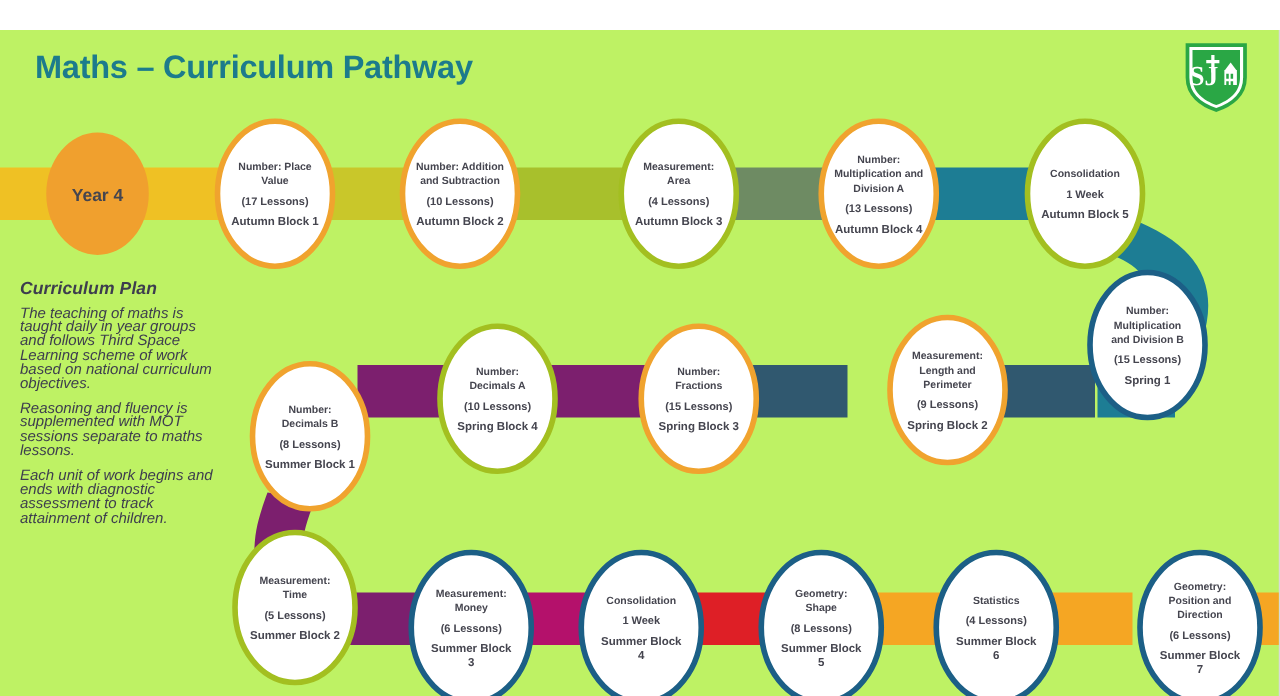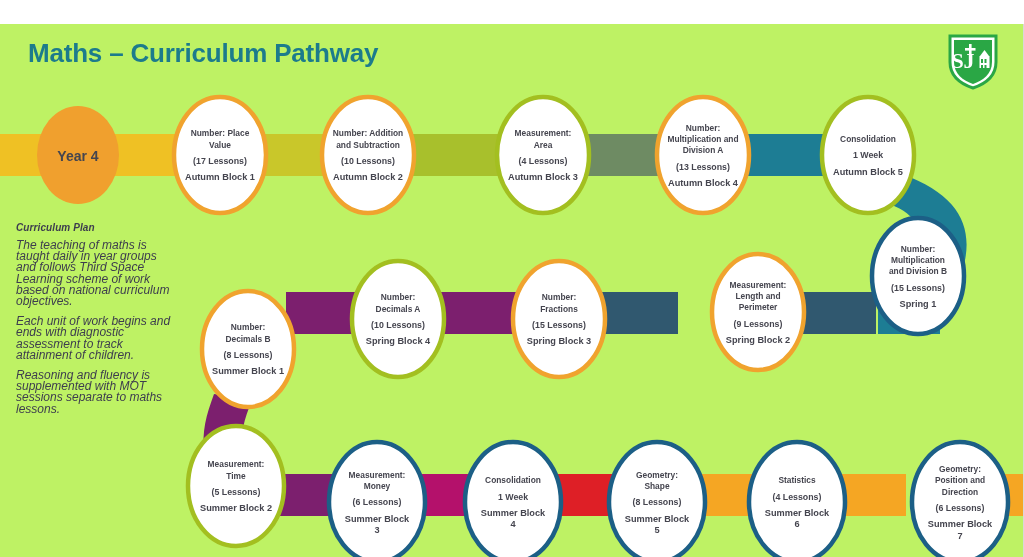--- a/index.html
+++ b/index.html
@@ -3,21 +3,21 @@
 <meta charset="utf-8">
 <style>
   html,body{margin:0;padding:0;background:#ffffff;}
   body{font-family:"Liberation Sans",sans-serif;}
   #page{position:relative;width:1024px;height:557px;background:#bef264;overflow:hidden;
         border-right:1px solid #d8d8d8;box-sizing:border-box;margin-top:24px;}
   #title{position:absolute;left:28px;top:14px;font-size:26px;font-weight:bold;
          color:#1c7b8c;letter-spacing:-0.2px;white-space:nowrap;}
   #crest{position:absolute;right:24px;top:8px;width:52px;height:58px;}
   #plan{position:absolute;left:16px;top:198px;width:160px;color:#3d3d4e;font-style:italic;}
-  #plan .ph{font-size:10px;font-weight:bold;margin:0 0 7px 0;letter-spacing:.1px;}
+  #plan .ph{font-size:14px;font-weight:bold;margin:0 0 7px 0;letter-spacing:.1px;}
   #plan p.pp{font-size:12px;line-height:11.2px;margin:0 0 9px 0;}
   svg#flow{position:absolute;left:0;top:0;width:1024px;height:557px;}
   .nodeLabel{font-family:"Liberation Sans",sans-serif;fill:#45454f;font-weight:bold;text-anchor:middle;}
 </style>
 </head>
 <body>
 
 <div id="page">
 
   <div id="title">Maths – Curriculum Pathway</div>
@@ -32,22 +32,22 @@
     <rect x="32.5" y="24" width="10" height="12" fill="#ffffff"></rect>
     <rect x="34" y="27" width="2" height="4" fill="#2aa745"></rect>
     <rect x="37.5" y="27" width="2" height="4" fill="#2aa745"></rect>
     <rect x="34" y="33" width="2" height="3" fill="#2aa745"></rect>
     <rect x="37.5" y="33" width="2" height="3" fill="#2aa745"></rect>
   </svg>
 
   <div id="plan">
     <div class="ph">Curriculum Plan</div>
     <p class="pp">The teaching of maths is taught daily in year groups and follows Third Space Learning scheme of work based on national curriculum objectives.</p>
+    <p class="pp">Reasoning and fluency is supplemented with MOT sessions separate to maths lessons.</p>
     <p class="pp">Each unit of work begins and ends with diagnostic assessment to track attainment of children.</p>
-    <p class="pp">Reasoning and fluency is supplemented with MOT sessions separate to maths lessons.</p>
   </div>
 
   <svg id="flow" viewBox="0 0 1024 557">
       <path d="M902 150 C 962 172, 975 206, 962 248 L 918 236 C 928 208, 916 184, 874 176 Z" fill="#1d7d94"></path>
       <path d="M214 370 C 206 392, 202 406, 204 430 L 242 430 C 240 410, 244 396, 252 376 Z" fill="#7c1f6e"></path>
       <rect x="0" y="110" width="48" height="42" fill="#efc124"></rect>
       <rect x="110" y="110" width="70" height="42" fill="#efc124"></rect>
       <rect x="258" y="110" width="72" height="42" fill="#c9c72a"></rect>
       <rect x="406" y="110" width="96" height="42" fill="#a8c02c"></rect>
       <rect x="582" y="110" width="82" height="42" fill="#6e8b63"></rect>

